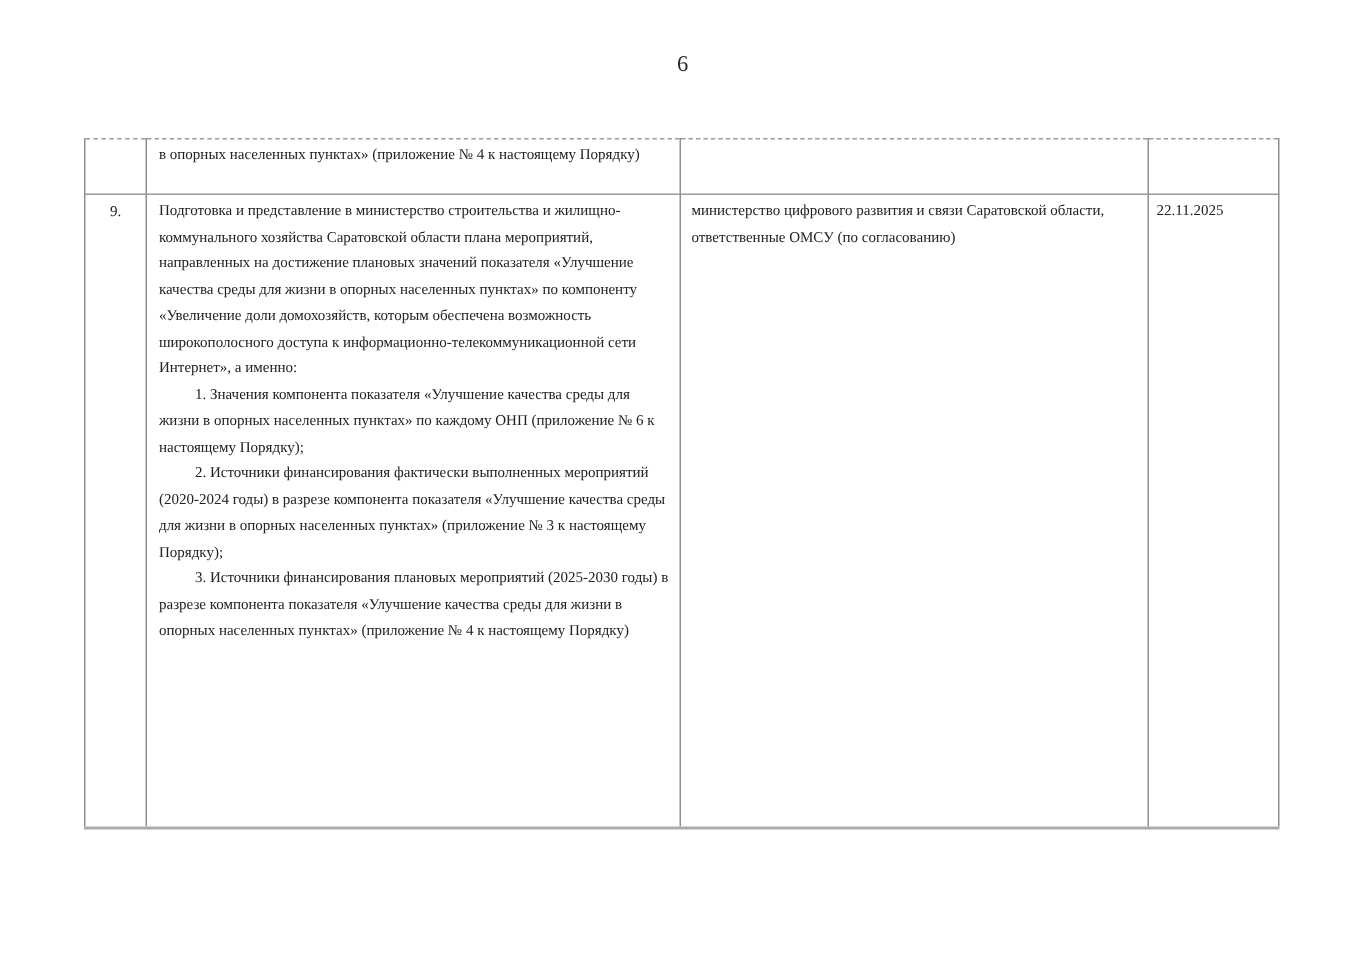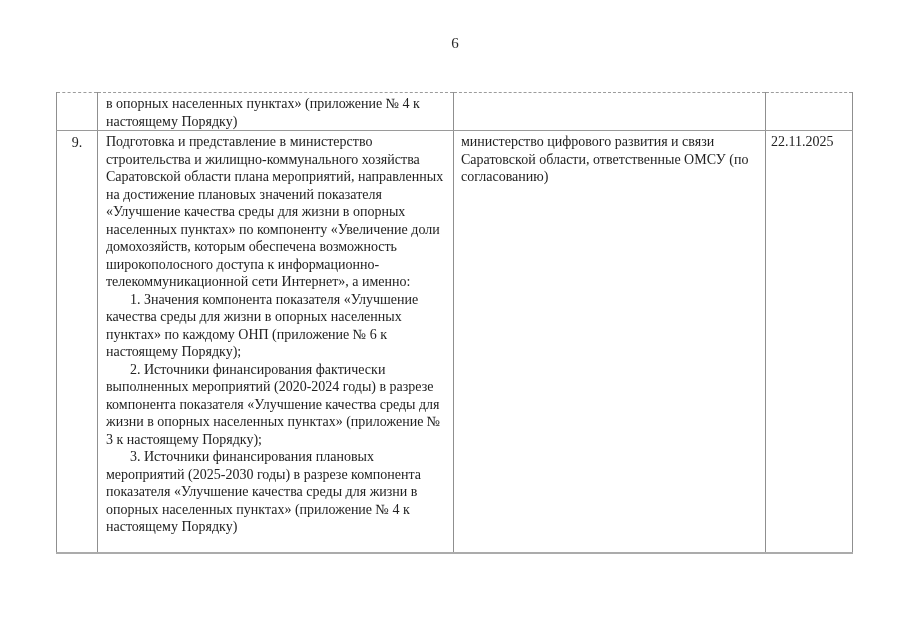--- a/index.html
+++ b/index.html
@@ -32,21 +32,21 @@
     width: 796px;
     border-collapse: collapse;
     table-layout: fixed;
   }
   table.doc-table td {
     border-left: 1px solid #8f8f8f;
     border-right: 1px solid #8f8f8f;
     border-bottom: 1px solid #9a9a9a;
     vertical-align: top;
     overflow: hidden;
-    font-size: 14px;
+    font-size: 10px;
     line-height: 17.5px;
     color: #222222;
   }
   tr.row-carry td {
     border-top: 1px dashed #9c9c9c;
     height: 33px;
   }
   tr.row-main td {
     border-top: 1px solid #929292;
     border-bottom: 2px solid #ababab;

